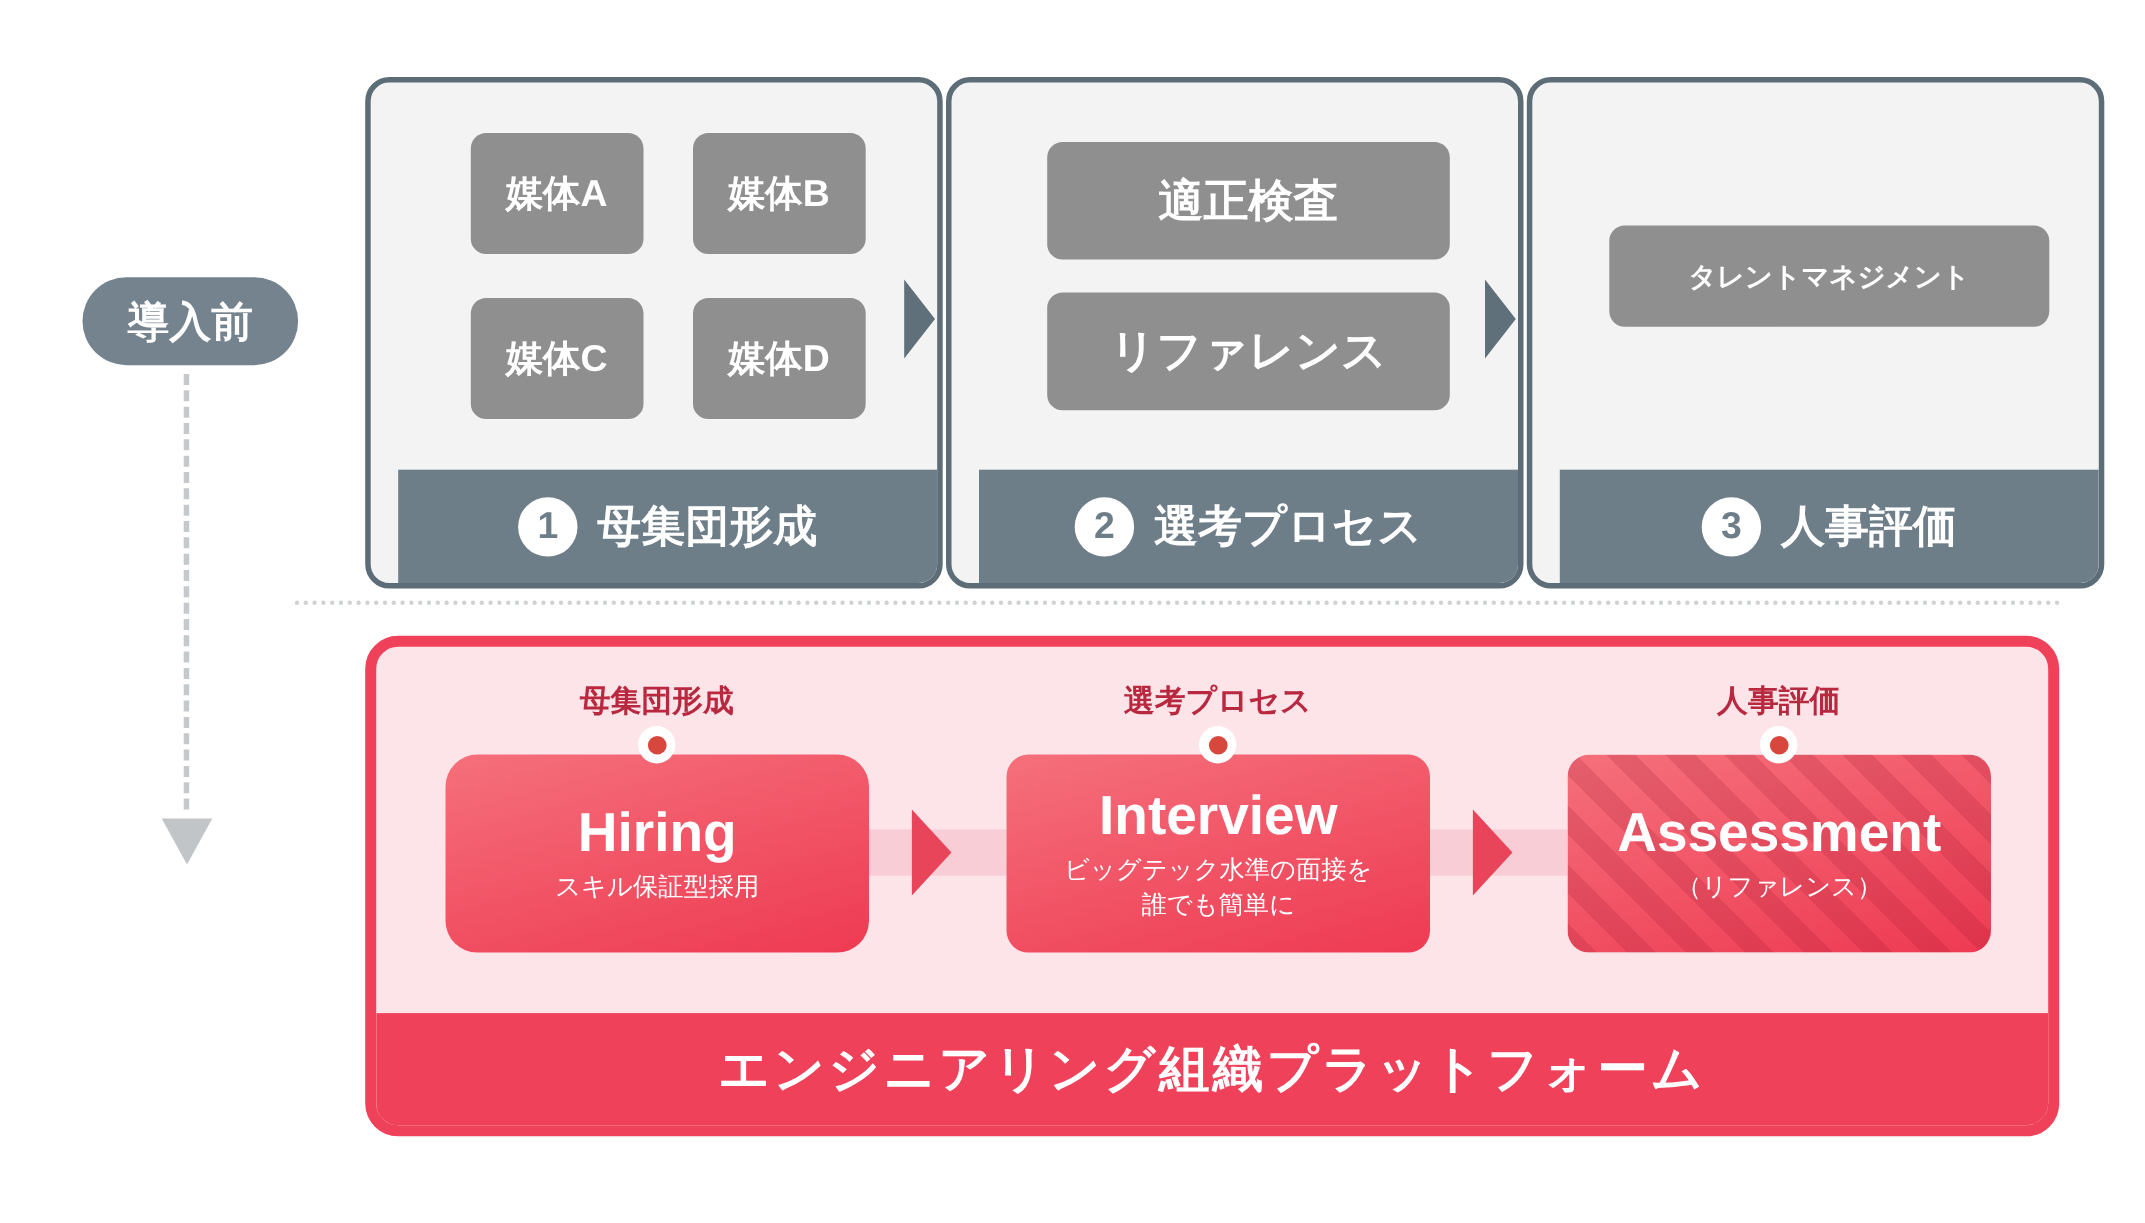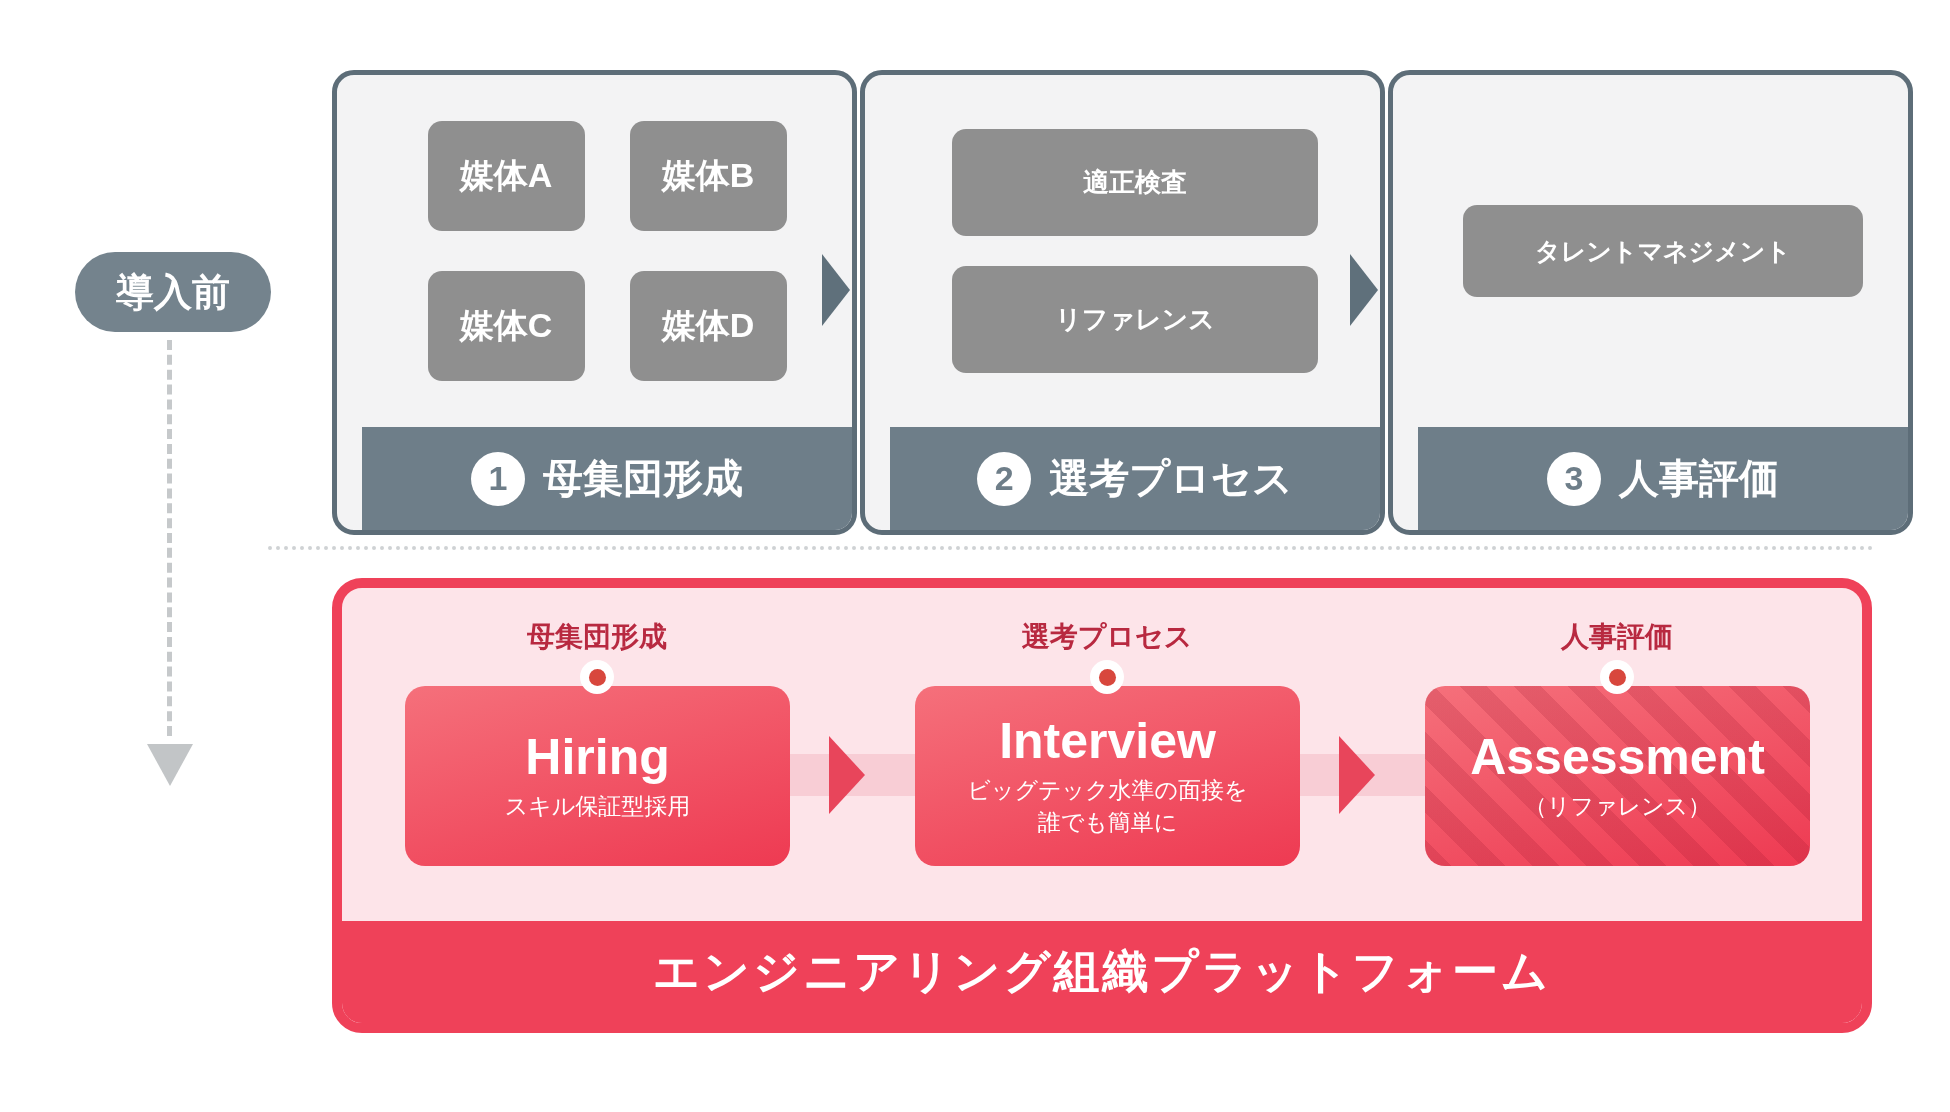--- a/index.html
+++ b/index.html
@@ -19,21 +19,21 @@
 
   
   .gcard{top:70px;width:490px;height:455px;background:#f3f3f4;
          border:5px solid #5d6d78;border-radius:22px;overflow:hidden;
          display:flex;flex-direction:column;padding-left:25px;}
   .gcard-1{left:332px;} .gcard-2{left:860px;} .gcard-3{left:1388px;}
   .gcard-body{flex:1;display:flex;align-items:center;justify-content:center;}
   .chip{background:#8f8f8f;color:#ffffff;font-weight:bold;border-radius:14px;
         display:flex;align-items:center;justify-content:center;}
   .chip-sm{width:157px;height:110px;font-size:34px;}
-  .chip-wide{width:366px;height:107px;font-size:26px;}
+  .chip-wide{width:366px;height:107px;font-size:41px;}
   .chip-xl{width:400px;height:92px;font-size:25px;}
   .grid-2x2{display:grid;grid-template-columns:157px 157px;gap:40px 45px;}
   .stack{display:flex;flex-direction:column;gap:30px;align-items:center;}
   .gcard-footer{height:103px;background:#6e7e89;display:flex;align-items:center;
                 justify-content:center;gap:18px;color:#ffffff;}
   .num-circle{width:54px;height:54px;border-radius:50%;background:#ffffff;color:#6e7e89;
               font-weight:bold;font-size:34px;display:flex;align-items:center;justify-content:center;}
   .gcard-title{font-weight:bold;font-size:40px;}
   .gcard-arrow{top:254px;width:0;height:0;
                border-top:36px solid transparent;border-bottom:36px solid transparent;
@@ -50,21 +50,21 @@
               font-weight:bold;font-size:28px;}
   .label-1{left:55px;} .label-2{left:565px;} .label-3{left:1075px;}
   .marker{top:72px;width:34px;height:34px;border-radius:50%;background:#ffffff;
           display:flex;align-items:center;justify-content:center;z-index:3;}
   .marker-1{left:238px;} .marker-2{left:748px;} .marker-3{left:1258px;}
   .marker-dot{width:17px;height:17px;border-radius:50%;background:#d8473d;}
   .rbox{top:98px;width:385px;height:180px;border-radius:20px;
         background:linear-gradient(165deg,#f5707b 0%,#ee3a52 100%);
         display:flex;flex-direction:column;align-items:center;justify-content:center;
         color:#ffffff;z-index:2;}
-  .rbox-1{left:63px;} .rbox-2{left:573px;} .rbox-3{left:1083px;}
+  .rbox-1{left:63px;border-radius:29px;} .rbox-2{left:573px;} .rbox-3{left:1083px;}
   .rbox-striped{background:
       repeating-linear-gradient(45deg,rgba(140,10,35,0.16) 0 19px,rgba(255,255,255,0) 19px 38px),
       linear-gradient(165deg,#f5707b 0%,#ee3a52 100%);}
   .rbox-title{font-weight:bold;font-size:50px;line-height:1.1;}
   .rbox-sub{font-size:23px;line-height:1.35;text-align:center;white-space:pre-line;margin-top:6px;}
   .band{top:166px;width:125px;height:42px;background:#f8cdd5;z-index:1;}
   .band-1{left:448px;} .band-2{left:958px;}
   .band-arrow{top:148px;width:0;height:0;z-index:2;
               border-top:39px solid transparent;border-bottom:39px solid transparent;
               border-left:36px solid #e8455b;}

